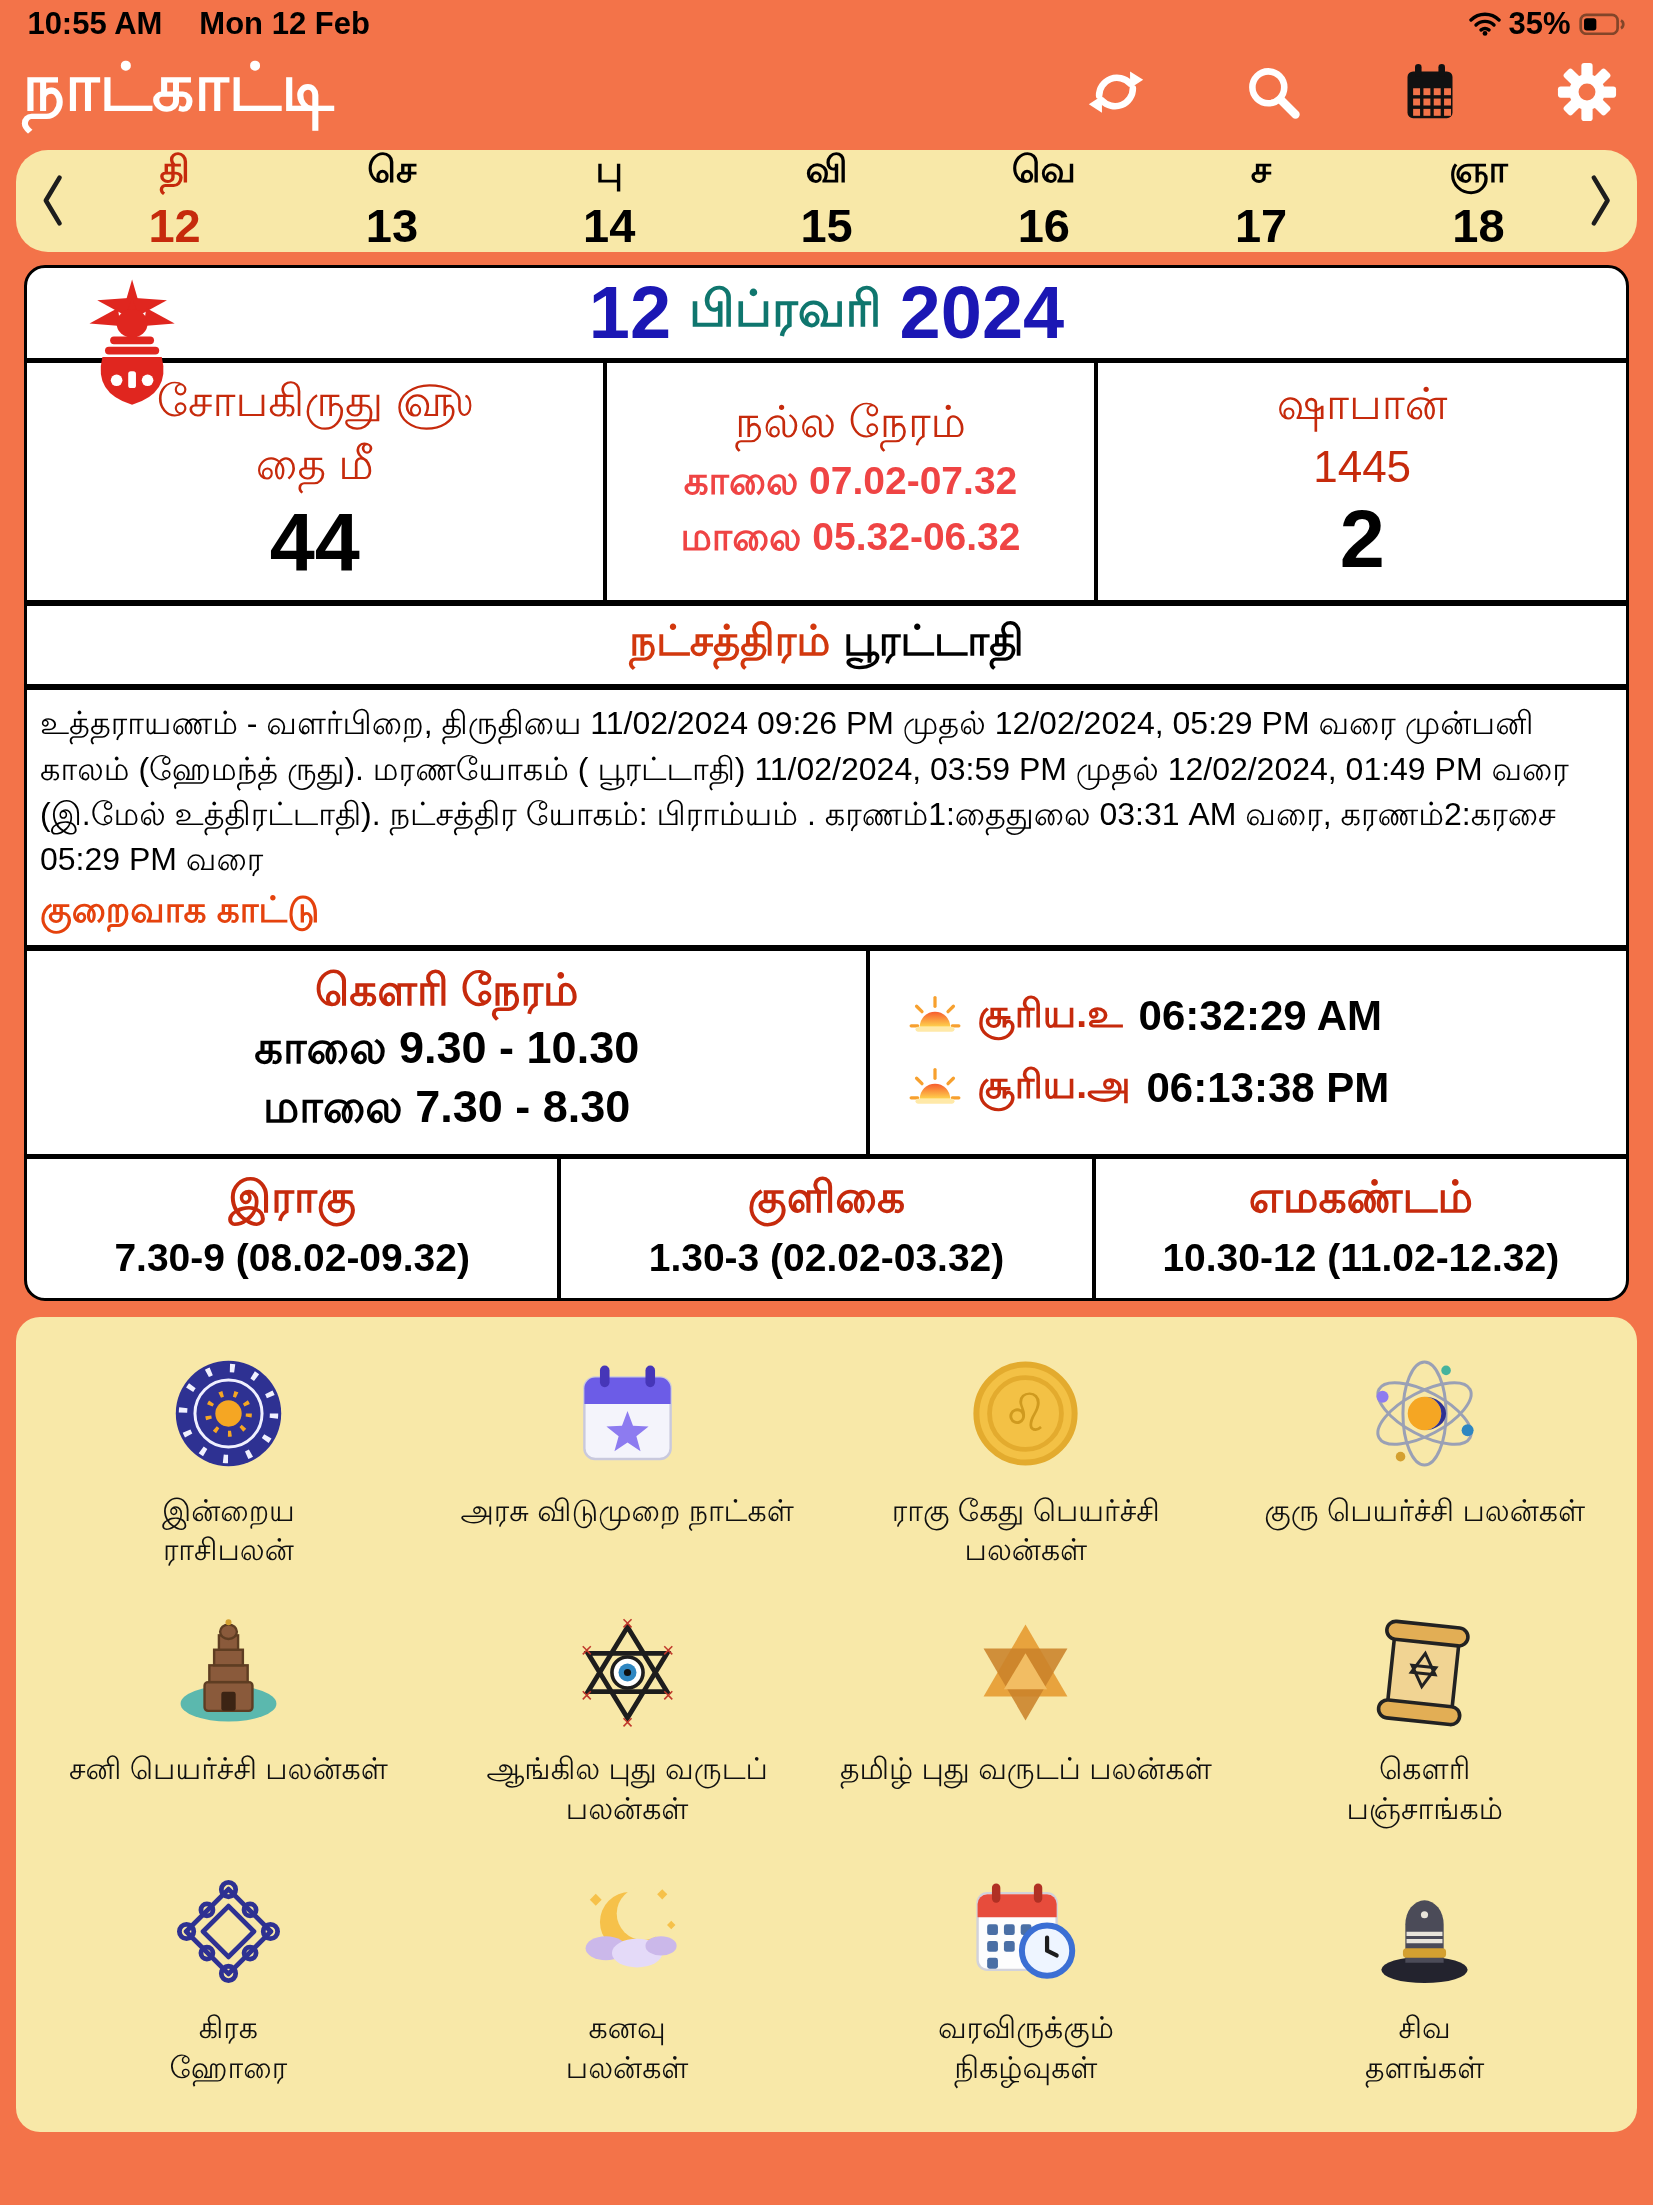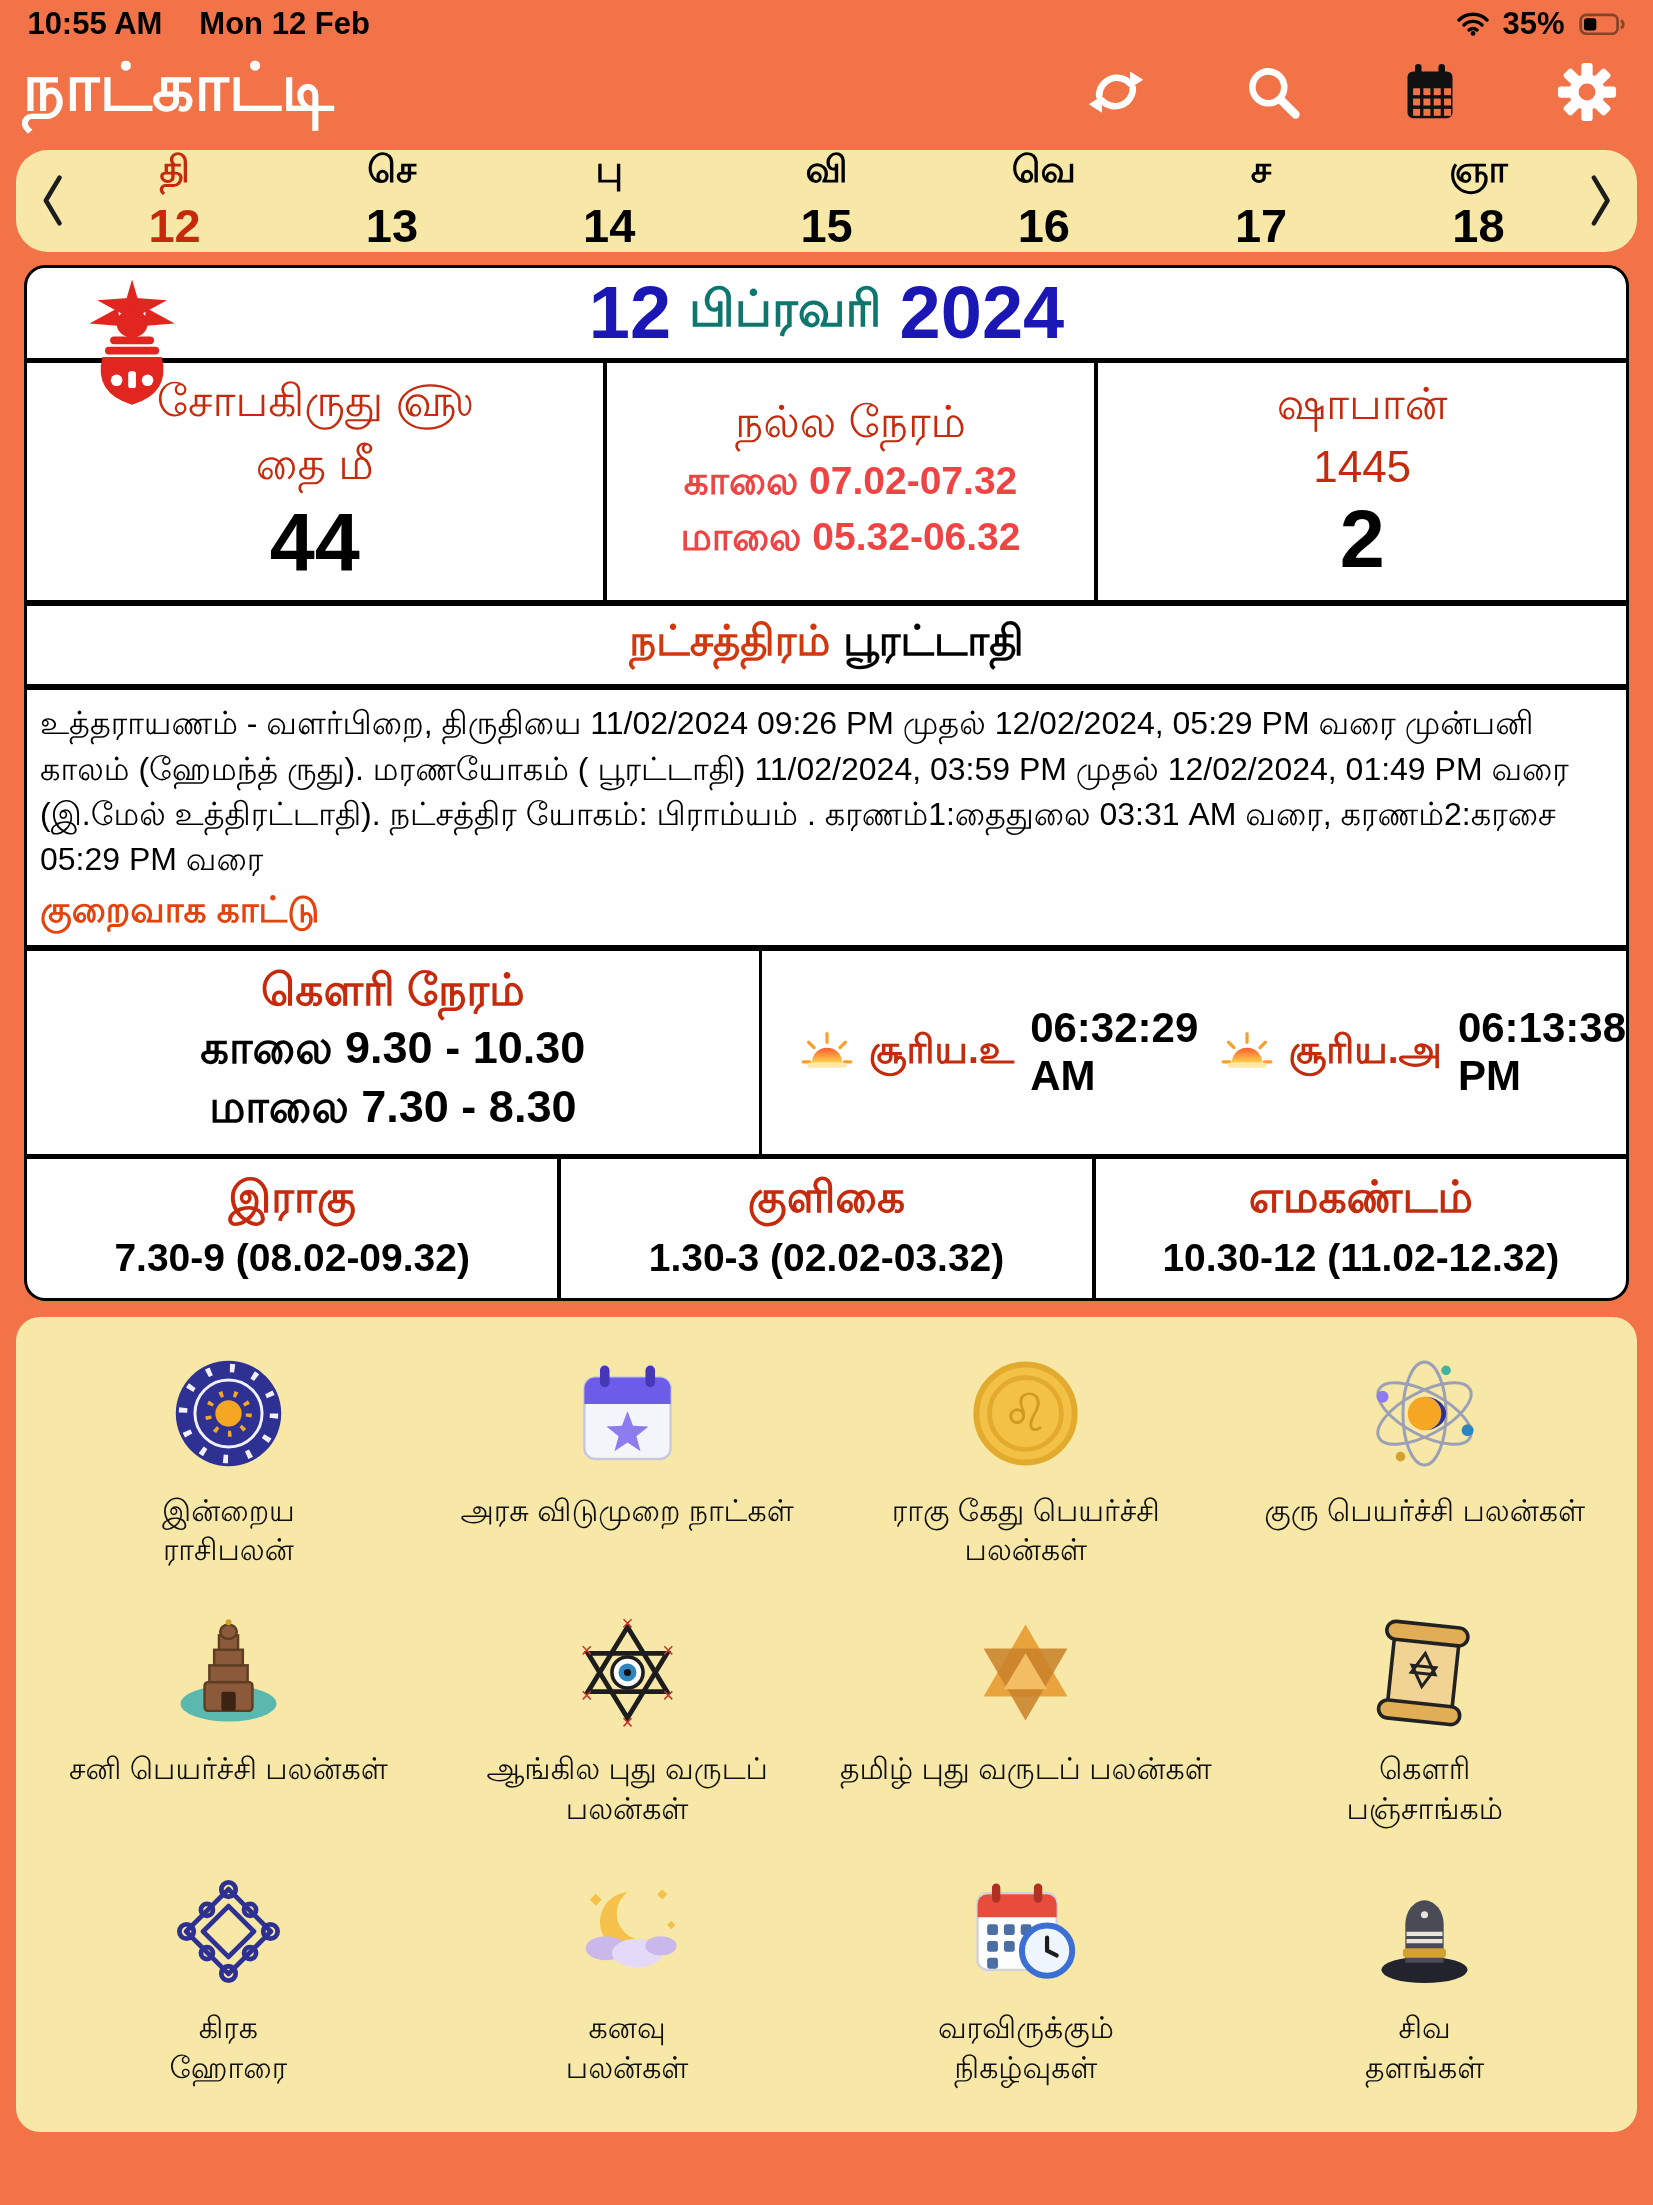--- a/index.html
+++ b/index.html
@@ -2,21 +2,21 @@
 <html style="font-size:13px"><head>
 <meta charset="utf-8">
 <style>
   * { box-sizing: border-box; margin: 0; padding: 0; }
   html,body { width:1653px; height:2205px; overflow:hidden; }
   body { background:#F37349; font-family:"Liberation Sans","DejaVu Sans",sans-serif; position:relative; }
 
   
   .status-bar { display:flex; justify-content:space-between; align-items:center; padding:8px 27.4px 0; height:40px; font-size:31px; font-weight:600; color:#000; }
   .sb-left { display:flex; gap:37px; }
-  .sb-right { display:flex; align-items:center; gap:14px; }
+  .sb-right { display:flex; align-items:center; gap:8px; }
 
   
   .app-header { display:flex; align-items:center; padding:9.7px 36px 11.3px 22.6px; height:105px; }
   .app-title { font-size:66px; font-weight:bold; color:#fff; }
   .header-icons { margin-left:auto; display:flex; align-items:center; gap:97px; }
   .header-icons svg { width:60px; height:60px; cursor:pointer; }
 
   
   .week-strip { margin:4.8px 16px 13px; background:#F8E8A8; border-radius:32px; height:102px; display:flex; align-items:center; padding:0 22.6px; }
   .chev { width:27.4px; height:55px; cursor:pointer; flex:0 0 auto; }
@@ -47,21 +47,21 @@
   .nak-value { font-size:42px; font-weight:bold; color:#000; }
 
   .details { padding:11.3px 13px 9.7px; }
   .details-text { font-size:32px; line-height:1.42; color:#000; }
   .show-less { margin-top:6.5px; font-size:36px; font-weight:bold; color:#E5420D; cursor:pointer; display:inline-block; }
 
   .gauri-row { display:flex; }
   .gauri-col { width:52.5%; display:flex; flex-direction:column; align-items:center; justify-content:center; gap:1px; padding:14.5px 0; }
   .gauri-title { font-size:44px; font-weight:bold; color:#C62A0C; }
   .gauri-time { font-size:45px; font-weight:bold; color:#000; }
-  .sun-col { flex:1; display:flex; justify-content:center; gap:22.6px; padding-left:39px; }
+  .sun-col { flex:1; display:flex; flex-direction:column; justify-content:center; gap:22.6px; padding-left:39px; }
   .sun-row { display:flex; align-items:center; gap:16px; }
   .sun-row svg { width:52px; height:44px; flex:0 0 auto; }
   .sun-label { font-size:39px; font-weight:bold; color:#C62A0C; }
   .sun-time { font-size:42px; font-weight:bold; color:#000; }
 
   .periods-row { display:flex; }
   .period-col { flex:1; display:flex; flex-direction:column; align-items:center; justify-content:center; gap:8px; padding:13px 0 18px; }
   .period-name { font-size:44px; font-weight:bold; color:#C62A0C; }
   .period-time { font-size:39px; font-weight:bold; color:#000; }
 

